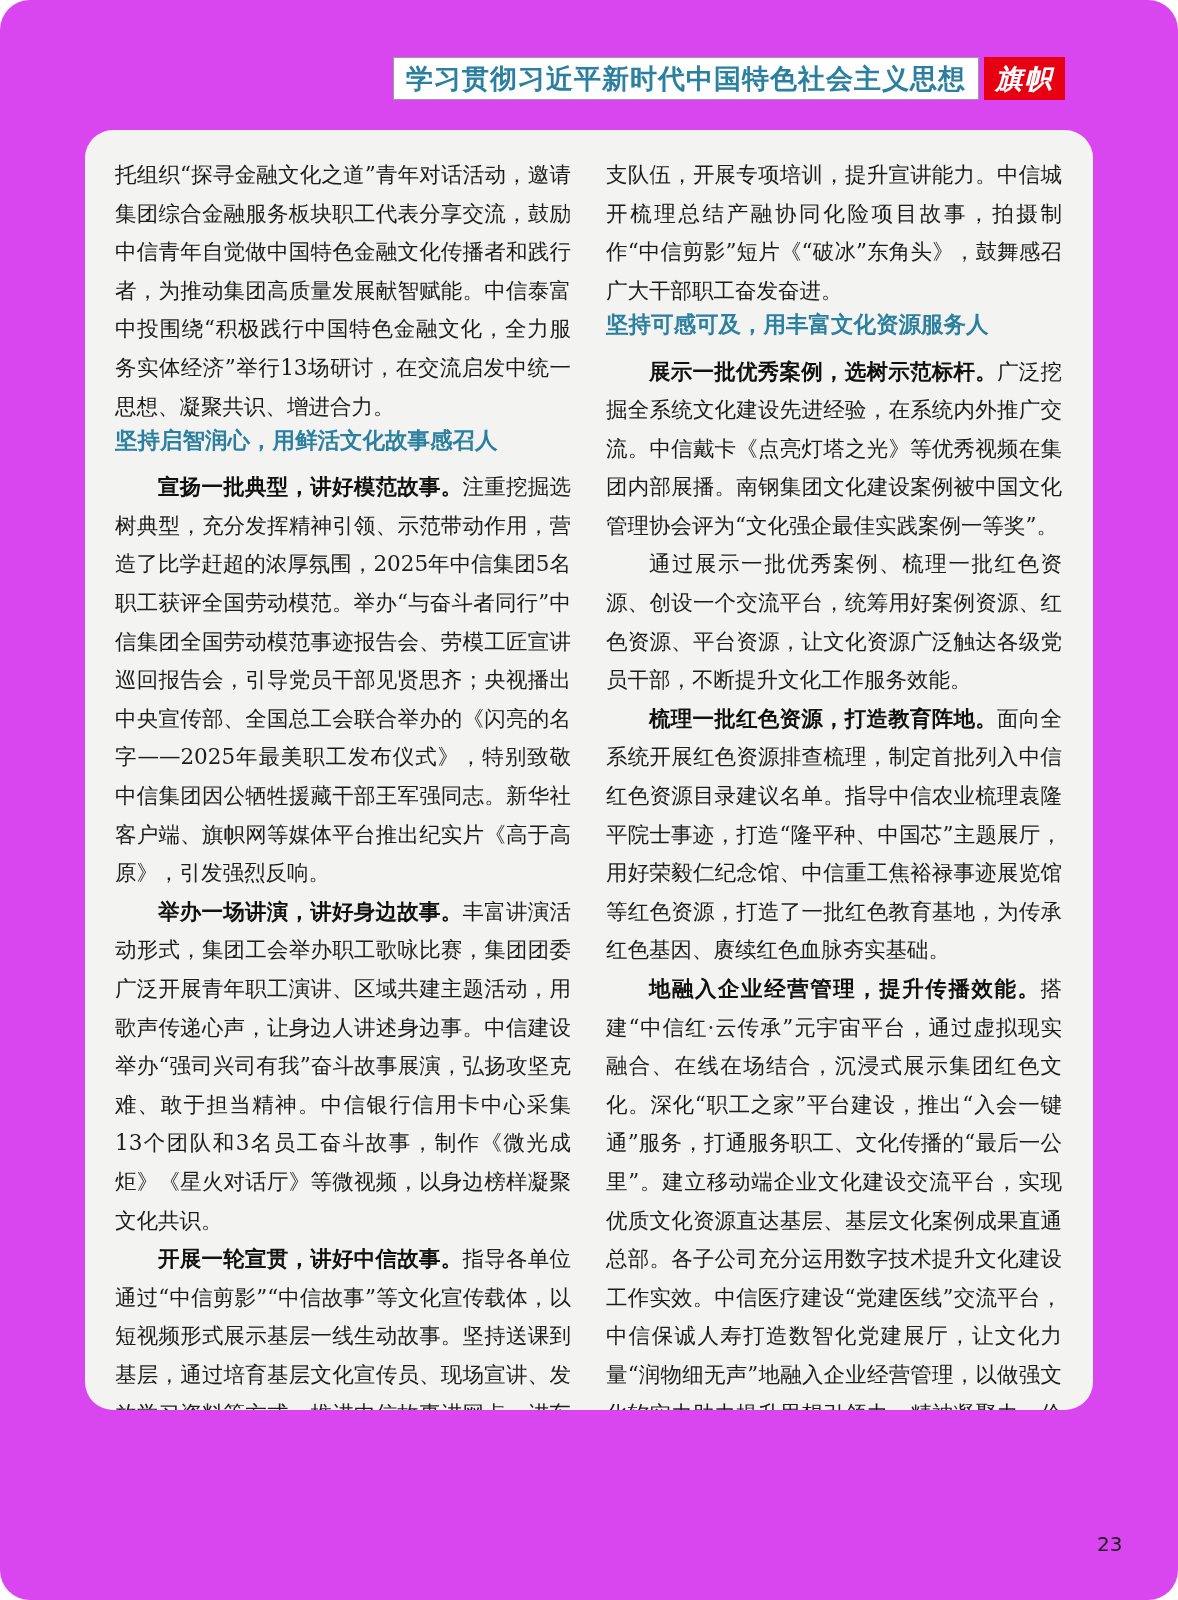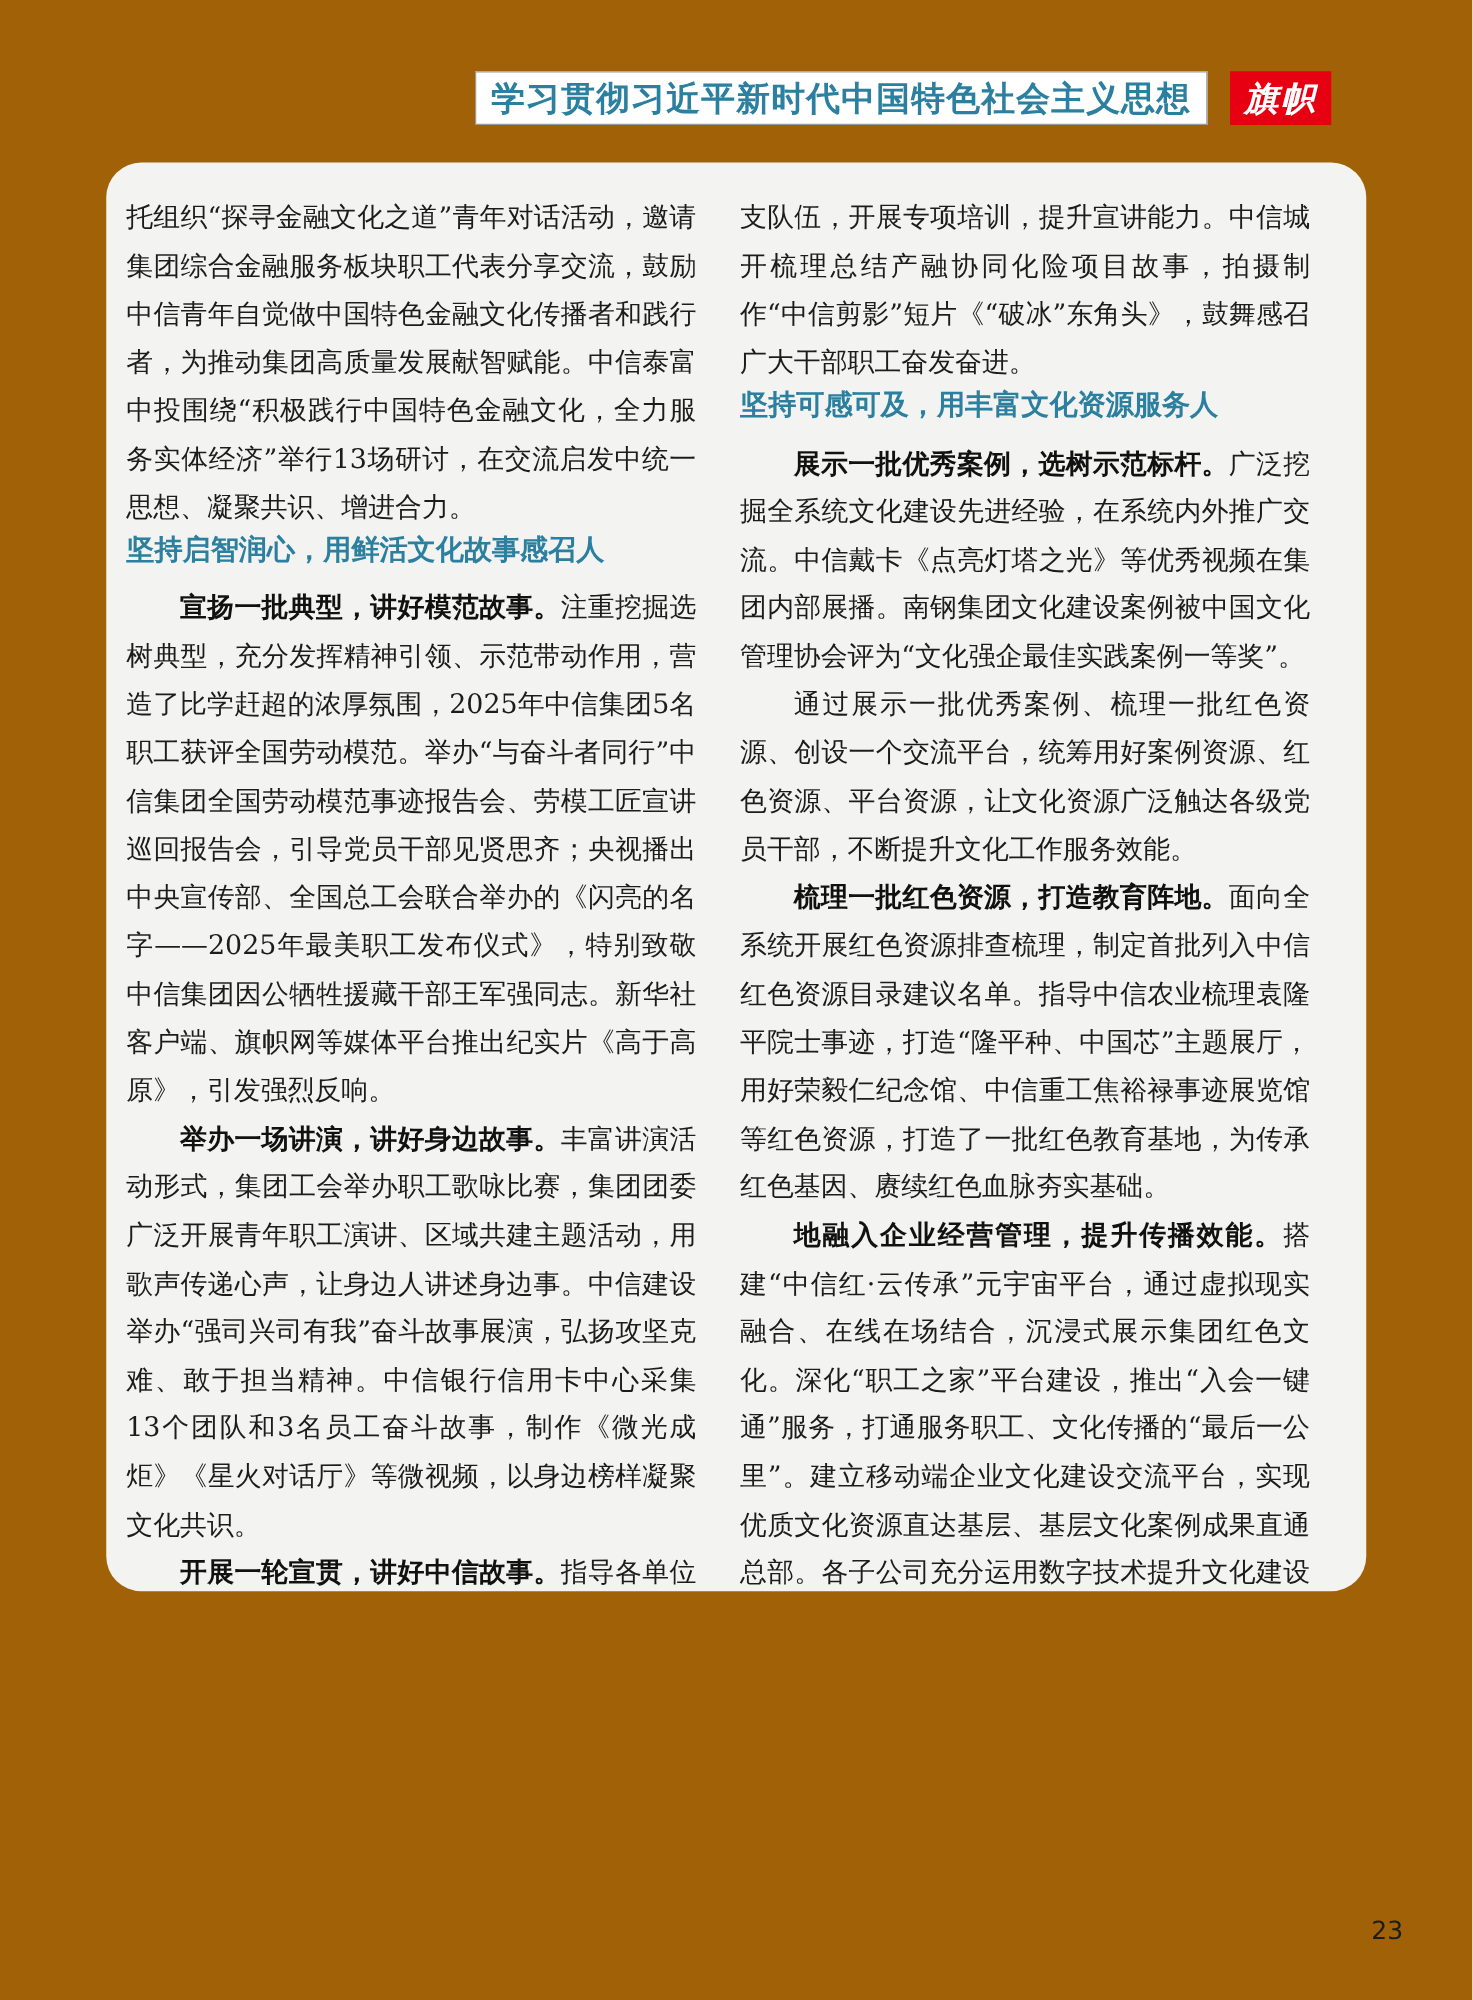--- a/index.html
+++ b/index.html
@@ -1,45 +1,45 @@
 <!DOCTYPE html>
 <html><head>
 <meta charset="utf-8">
 <style>
   * { margin:0; padding:0; box-sizing:border-box; }
   html,body { background:#ffffff; }
   body {
     width:1178px; height:1600px; position:relative;
     font-family:"DejaVu Serif", serif;
   }
-  .page { position:absolute; inset:0; background:#a16207; overflow:hidden; }
+  .page { position:absolute; inset:0; background:#d946ef; overflow:hidden;border-radius:30px; }
 
   
   .header-box {
     position:absolute; top:57px; right:113px;
     display:flex; align-items:stretch; height:43px;
   }
   .slogan {
     border:1px solid #9a9a9a; background:#ffffff;
     display:flex; align-items:center; padding:0 12px;
     color:#2b7f9f; font-family:"DejaVu Sans", sans-serif;
     font-weight:bold; font-size:27px; letter-spacing:1px; white-space:nowrap;
   }
   .brand {
-    margin-left:18px; background:#e60012; color:#ffffff; width:81px;
+    margin-left:5px; background:#e60012; color:#ffffff; width:81px;
     display:flex; align-items:center; justify-content:center;
     font-family:Liberation Sans, sans-serif; font-style:italic; font-weight:bold;
     font-size:27px; letter-spacing:2px;
   }
 
   
   .panel {
-    position:absolute; left:85px; top:130px; width:1008px; height:1143px;
+    position:absolute; left:85px; top:130px; width:1008px; height:1280px;
     background:#f3f3f1; border-radius:28px;
-    padding:26px 16px; display:flex; gap:35px; overflow:hidden;
+    padding:26px 30px; display:flex; gap:35px; overflow:hidden;
   }
   .col { width:456px; flex:0 0 456px; }
 
   .para {
     font-size:21.5px; line-height:38.6px; text-align:justify;
     color:#1c1c1c; text-indent:2em;
     font-family:"DejaVu Serif", serif;
   }
   .para.no-indent { text-indent:0; }
   .lead {

